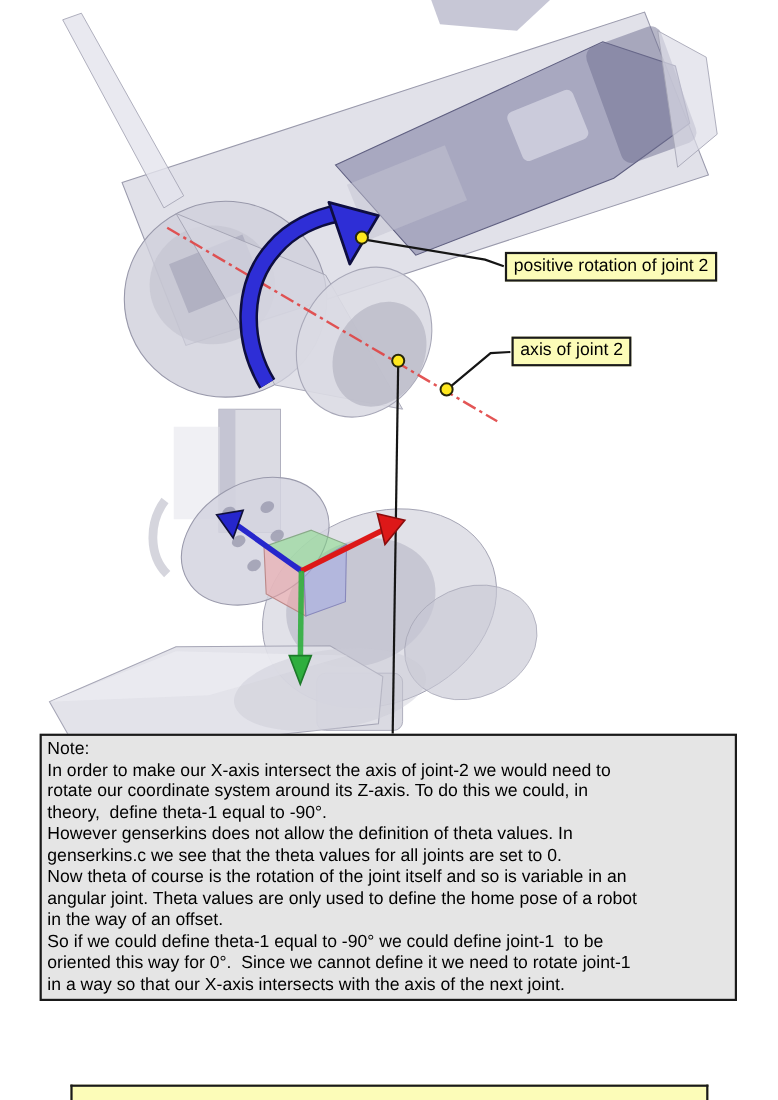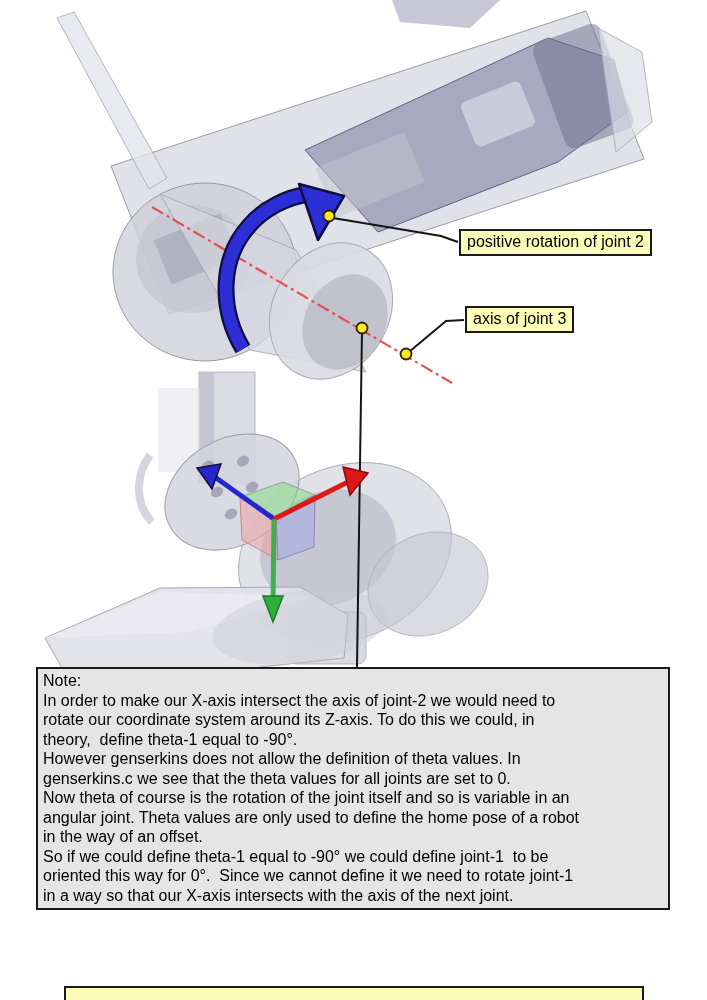--- a/index.html
+++ b/index.html
@@ -116,21 +116,21 @@
 
   <g stroke="#26260a" stroke-width="1.8">
     <circle cx="329" cy="216" r="5.5" fill="#ffe81e"></circle>
     <circle cx="362" cy="328" r="5.5" fill="#ffe81e"></circle>
     <circle cx="406" cy="354" r="5.5" fill="#ffe81e"></circle>
   </g>
 </svg>
 
   <div class="callout" id="callout-rotation">positive rotation of joint 2</div>
 
-  <div class="callout" id="callout-axis">axis of joint 3</div>
+  <div class="callout" id="callout-axis">axis of joint 2</div>
 
   <div id="note-box">Note:
 In order to make our X-axis intersect the axis of joint-2 we would need to
 rotate our coordinate system around its Z-axis. To do this we could, in
 theory,  define theta-1 equal to -90°.
 However genserkins does not allow the definition of theta values. In
 genserkins.c we see that the theta values for all joints are set to 0.
 Now theta of course is the rotation of the joint itself and so is variable in an
 angular joint. Theta values are only used to define the home pose of a robot
 in the way of an offset.

